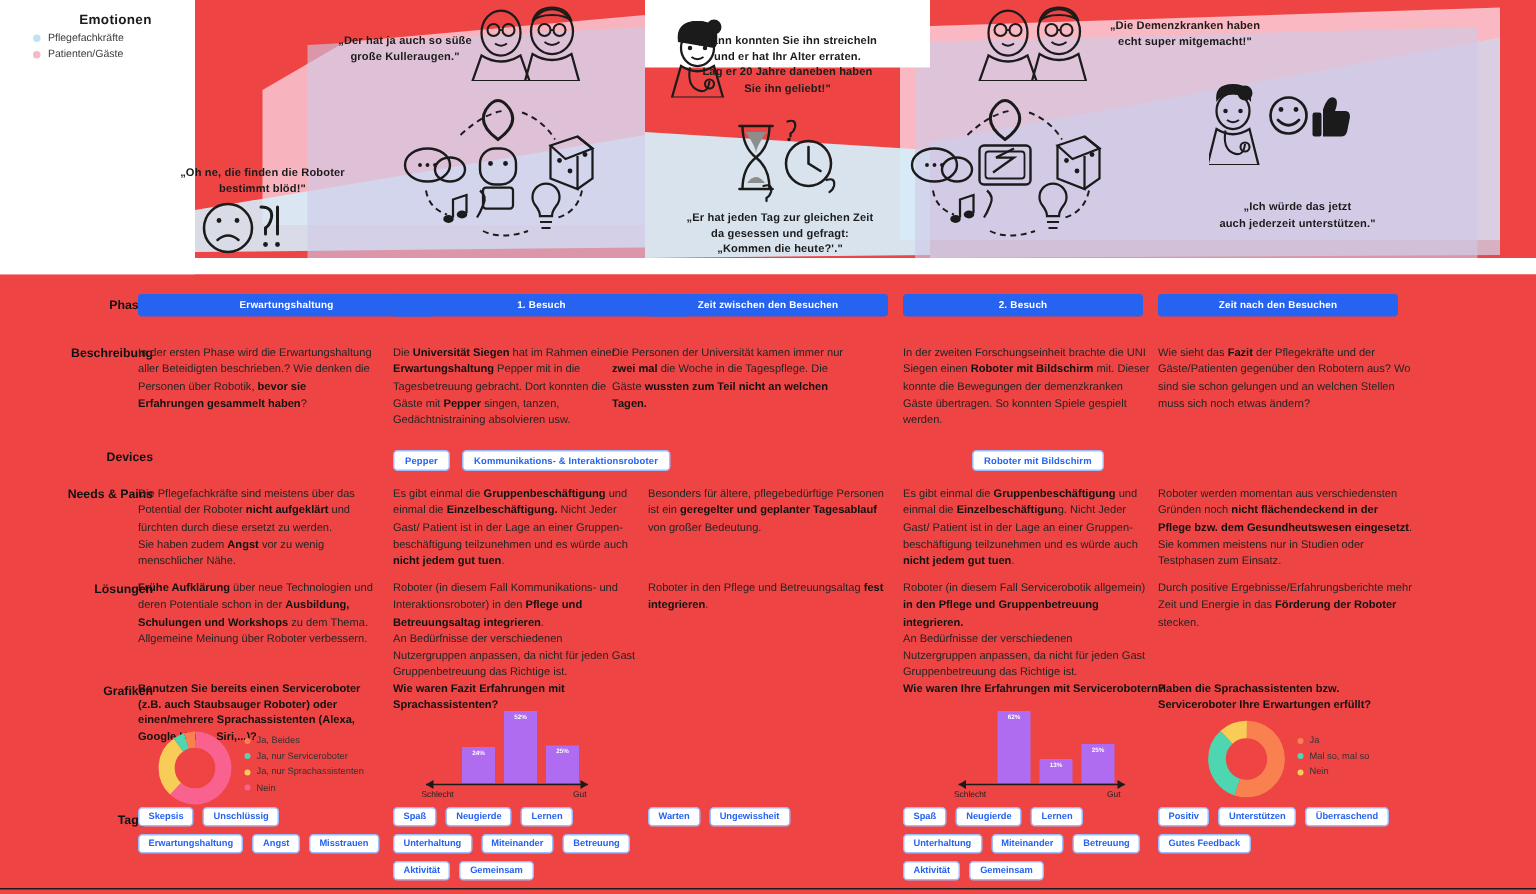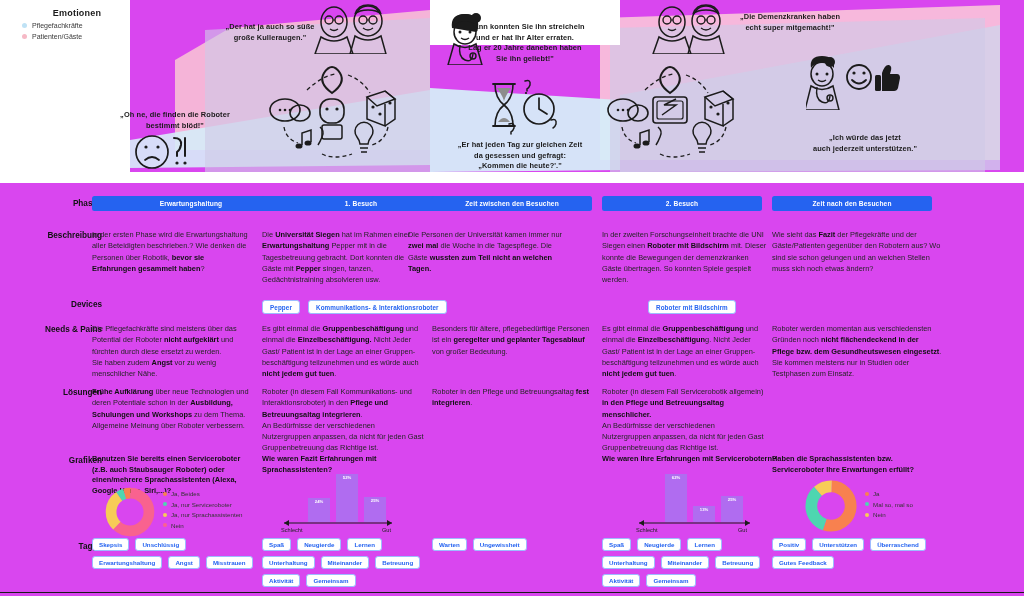--- a/index.html
+++ b/index.html
@@ -3,21 +3,21 @@
 <meta charset="utf-8">
 <style>
   * { box-sizing: border-box; }
   html, body {
     margin: 0; padding: 0;
     width: 1024px; height: 596px;
     background: #ffffff;
     font-family: "Liberation Sans", sans-serif;
     overflow: hidden;
   }
-  #page { position: relative; width: 1024px; height: 596px; background: #d946ef; }
+  #page { position: relative; width: 1024px; height: 596px; background: #ef4444; }
 
   
   .band { position: absolute; left: 0; top: 0; width: 1024px; height: 183px; overflow: hidden; }
   .band-bg { position: absolute; inset: 0; }
 
   .legend { position: absolute; left: 22px; top: 8px; width: 110px; }
   .legend-title { font-size: 9px; font-weight: bold; color: #1b1b1b; text-align: center; letter-spacing: .2px; }
   .legend-row { display: flex; align-items: center; gap: 5px; margin-top: 4px; }
   .legend-dot { width: 5px; height: 5px; border-radius: 50%; flex: 0 0 auto; }
   .legend-label { font-size: 7px; color: #3a3a3a; }
@@ -296,21 +296,22 @@
 
   <div class="celltext" style="left:92px;  top:323px; width:160px;">Die Pflegefachkräfte sind meistens über das Potential der Roboter <b>nicht aufgeklärt</b> und fürchten durch diese ersetzt zu werden.<br>Sie haben zudem <b>Angst</b> vor zu wenig menschlicher Nähe.</div>
   <div class="celltext" style="left:262px; top:323px; width:160px;">Es gibt einmal die <b>Gruppenbeschäftigung</b> und einmal die <b>Einzelbeschäftigung.</b> Nicht Jeder Gast/ Patient ist in der Lage an einer Gruppen-beschäftigung teilzunehmen und es würde auch <b>nicht jedem gut tuen</b>.</div>
   <div class="celltext" style="left:432px; top:323px; width:158px;">Besonders für ältere, pflegebedürftige Personen ist ein <b>geregelter und geplanter Tagesablauf</b> von großer Bedeutung.</div>
   <div class="celltext" style="left:602px; top:323px; width:160px;">Es gibt einmal die <b>Gruppenbeschäftigung</b> und einmal die <b>Einzelbeschäftigun</b>g. Nicht Jeder Gast/ Patient ist in der Lage an einer Gruppen-beschäftigung teilzunehmen und es würde auch <b>nicht jedem gut tuen</b>.</div>
   <div class="celltext" style="left:772px; top:323px; width:170px;">Roboter werden momentan aus verschiedensten Gründen noch <b>nicht flächendeckend in der Pflege bzw. dem Gesundheutswesen eingesetzt</b>. Sie kommen meistens nur in Studien oder Testphasen zum Einsatz.</div>
 
   <div class="celltext" style="left:92px;  top:386px; width:162px;"><b>Frühe Aufklärung</b> über neue Technologien und deren Potentiale schon in der <b>Ausbildung, Schulungen und Workshops</b> zu dem Thema. Allgemeine Meinung über Roboter verbessern.</div>
   <div class="celltext" style="left:262px; top:386px; width:162px;">Roboter (in diesem Fall Kommunikations- und Interaktionsroboter) in den <b>Pflege und Betreuungsaltag integrieren</b>.<br>An Bedürfnisse der verschiedenen Nutzergruppen anpassen, da nicht für jeden Gast Gruppenbetreuung das Richtige ist.</div>
   <div class="celltext" style="left:432px; top:386px; width:158px;">Roboter in den Pflege und Betreuungsaltag <b>fest integrieren</b>.</div>
-  <div class="celltext" style="left:602px; top:386px; width:162px;">Roboter (in diesem Fall Servicerobotik allgemein) <b>in den Pflege und Betreuungsaltag menschlicher.</b><br>An Bedürfnisse der verschiedenen Nutzergruppen anpassen, da nicht für jeden Gast Gruppenbetreuung das Richtige ist.</div>
+  <div class="celltext" style="left:602px; top:386px; width:162px;">Roboter (in diesem Fall Servicerobotik allgemein) <b>in den Pflege und Gruppenbetreuung integrieren.</b><br>An Bedürfnisse der verschiedenen Nutzergruppen anpassen, da nicht für jeden Gast Gruppenbetreuung das Richtige ist.</div>
+  <div class="celltext" style="left:772px; top:386px; width:170px;">Durch positive Ergebnisse/Erfahrungsberichte mehr Zeit und Energie in das <b>Förderung der Roboter</b> stecken.</div>
 
   <div class="gtitle" style="left:92px; top:454px; width:164px;">Benutzen Sie bereits einen Serviceroboter (z.B. auch Staubsauger Roboter) oder einen/mehrere Sprachassistenten (Alexa, Google Home, Siri,...)?</div>
   <svg class="chartbox" style="left:105px; top:487px;" width="50" height="50" viewBox="0 0 42 42">
     <circle cx="21" cy="21" r="15.9" fill="none" stroke="#f9628f" stroke-width="9" stroke-dasharray="61.9 38.1" stroke-dashoffset="25"></circle>
     <circle cx="21" cy="21" r="15.9" fill="none" stroke="#f7cc57" stroke-width="9" stroke-dasharray="28 72" stroke-dashoffset="-36.9"></circle>
     <circle cx="21" cy="21" r="15.9" fill="none" stroke="#4ed6b0" stroke-width="9" stroke-dasharray="5 95" stroke-dashoffset="-64.9"></circle>
     <circle cx="21" cy="21" r="15.9" fill="none" stroke="#f8814f" stroke-width="9" stroke-dasharray="5 95" stroke-dashoffset="-69.9"></circle>
   </svg>
   <div class="clegend" style="left:163px; top:490px;">
     <div class="clegend-row">

